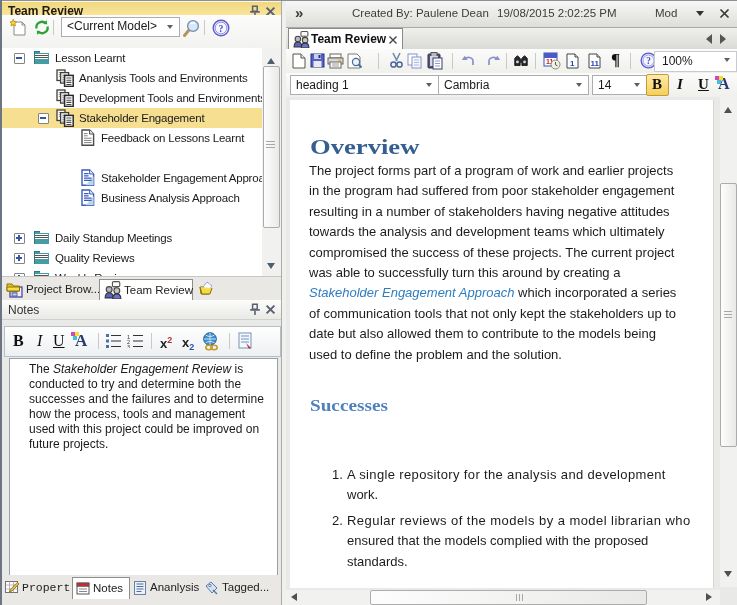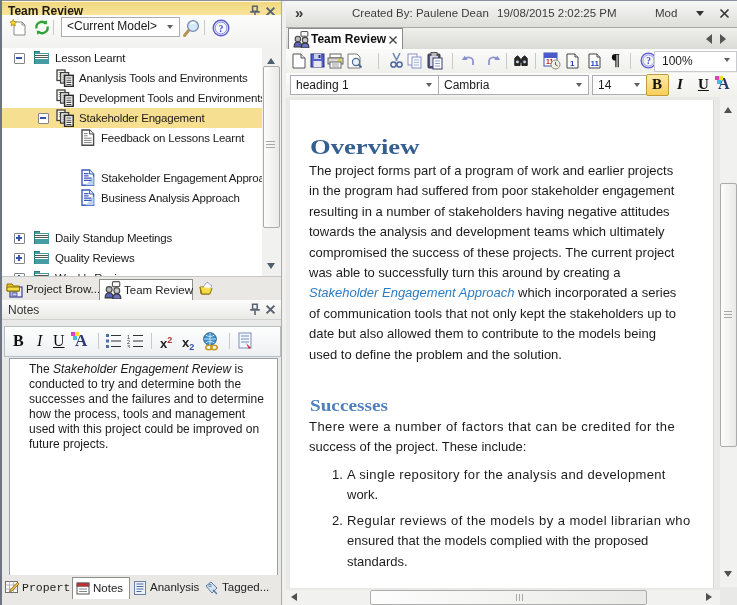--- a/index.html
+++ b/index.html
@@ -467,21 +467,20 @@
         <rect x="0" y="0" width="4" height="4" fill="#E040C0"></rect>
         <rect x="4" y="0" width="4" height="4" fill="#F0E030"></rect>
         <rect x="2" y="4" width="4" height="4" fill="#40C0E0"></rect>
       </svg>
 </div>
 <div id="doc" class="abs">
   <div id="page">
     <div class="h1" style="left:20px;top:34px;font-size:22px;transform:scaleX(1.21);transform-origin:0 0;">Overview</div>
     <div class="body-text" style="left:19px;top:61px;font-size:13px;line-height:20.4px;">The project forms part of a program of work and earlier projects<br>in the program had suffered from poor stakeholder engagement<br>resulting in a number of stakeholders having negative attitudes<br>towards the analysis and development teams which ultimately<br>compromised the success of these projects. The current project<br>was able to successfully turn this around by creating a<br><span class="lnk">Stakeholder Engagement Approach</span> which incorporated a series<br>of communication tools that not only kept the stakeholders up to<br>date but also allowed them to contribute to the models being<br>used to define the problem and the solution.</div>
     <div class="h2" style="left:20px;top:296px;font-size:17px;transform:scaleX(1.13);transform-origin:0 0;">Successes</div>
-    <div class="body-text" style="left:19px;top:317px;font-size:13px;line-height:20.4px;"><span style="letter-spacing:0.45px;">There were a number of factors that can be credited for the</span><br>success of the project. These include:</div>
     <div class="body-text" style="left:42px;top:365px;font-size:13px;line-height:20.4px;">1.<span style="position:absolute;left:15px;white-space:nowrap;letter-spacing:0.35px;">A single repository for the analysis and development</span><br><span style="position:absolute;left:15px;white-space:nowrap;">work.</span></div>
     <div class="body-text" style="left:42px;top:411px;font-size:13px;line-height:20.4px;">2.<span style="position:absolute;left:15px;white-space:nowrap;letter-spacing:0.45px;">Regular reviews of the models by a model librarian who</span><br><span style="position:absolute;left:15px;white-space:nowrap;">ensured that the models complied with the proposed</span><br><span style="position:absolute;left:15px;white-space:nowrap;">standards.</span></div>
   </div>
 
   <div class="sb" style="left:434px;top:0;width:17px;height:490px;">
     <div class="arr" style="left:4px;top:6px;border:4.5px solid transparent;border-bottom:6px solid #505050;"></div>
     <div class="thumb" style="left:0px;top:86px;width:15px;height:262px;"></div>
     <div class="abs" style="left:4px;top:214px;width:8px;height:1px;background:#A8A8A8;box-shadow:0 3px #A8A8A8,0 6px #A8A8A8;"></div>
     <div class="arr" style="left:4px;top:474px;border:4.5px solid transparent;border-top:6px solid #505050;"></div>
   </div>

